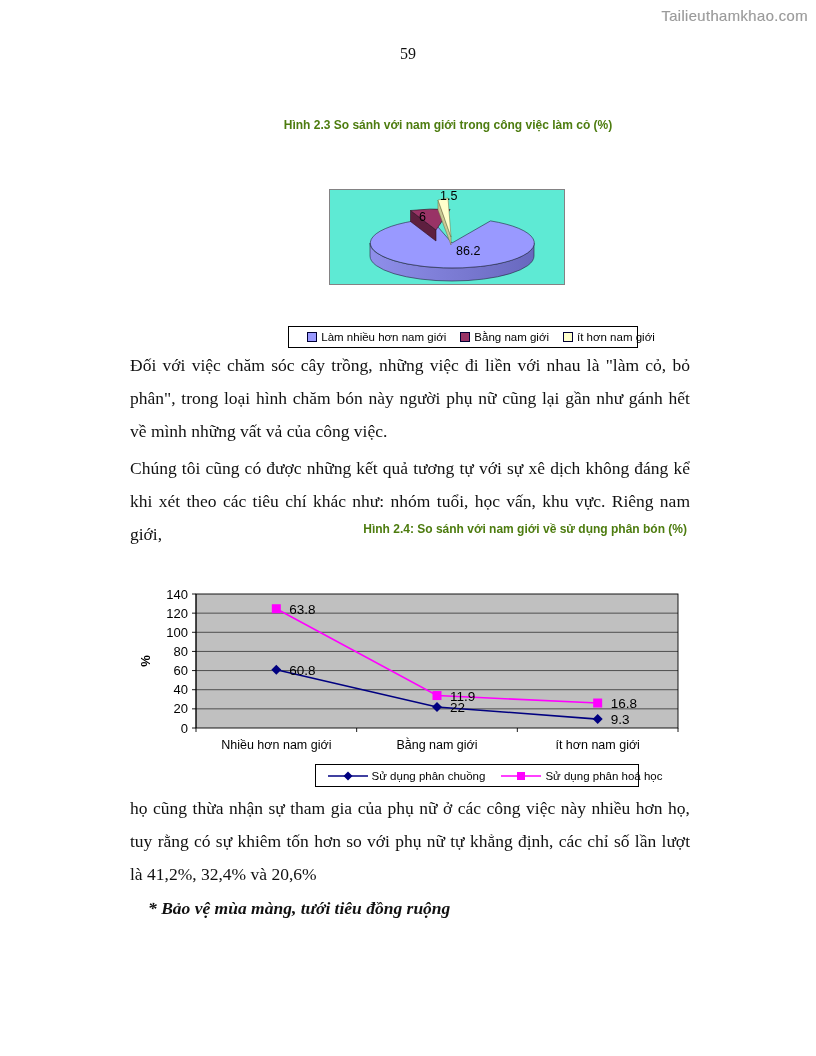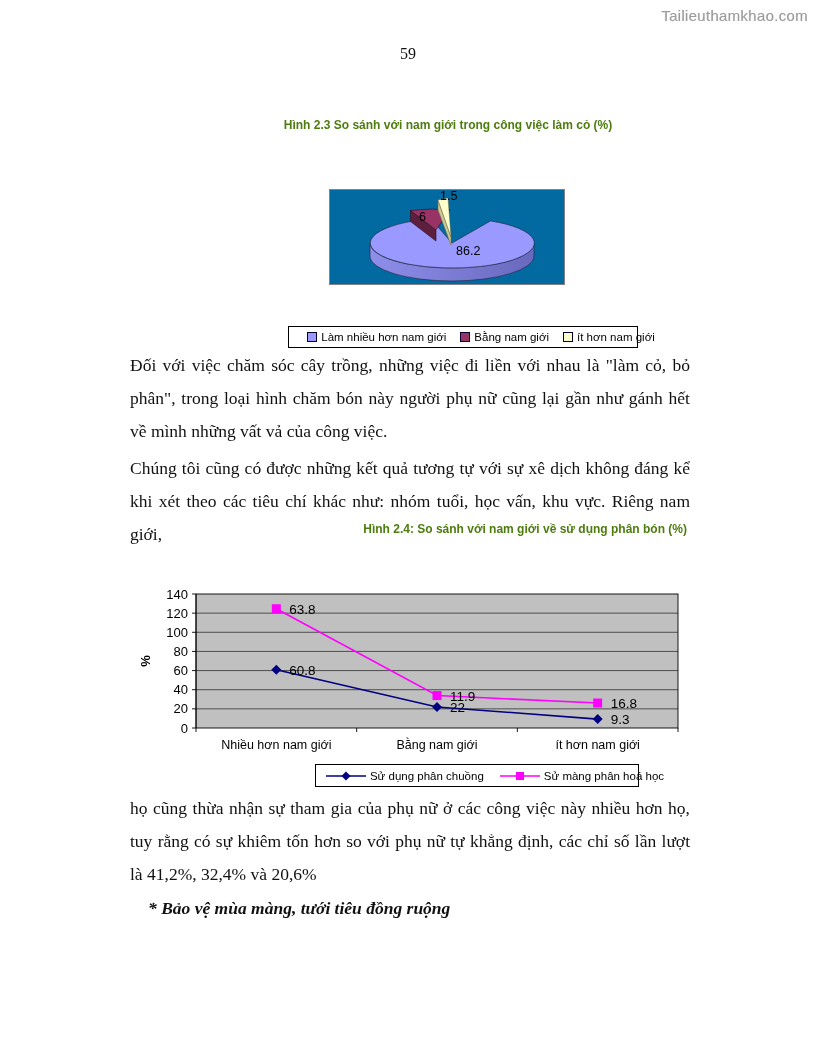--- a/index.html
+++ b/index.html
@@ -5,21 +5,21 @@
   html,body{margin:0;padding:0;background:#888;}
   .page{position:relative;width:816px;height:1056px;background:#ffffff;overflow:hidden;
         font-family:"Liberation Serif",serif;color:#111;}
   .abs{position:absolute;}
   .watermark{top:7px;right:8px;font-family:"Liberation Sans",sans-serif;font-size:15px;
              color:#9a9a9a;text-shadow:1px 1px 0 #ffffff,-0.5px -0.5px 0 #d8d8d8;letter-spacing:.3px;}
   .pageno{top:45px;left:0;width:100%;text-align:center;font-size:16px;}
   .figtitle{font-family:"Liberation Sans",sans-serif;font-weight:bold;font-size:12px;color:#4d7c0f;}
   .fig23-title{top:118px;left:88px;width:720px;text-align:center;}
   .fig24-title{top:522px;left:0;width:687px;text-align:right;}
-  .pie-panel{top:189px;left:329px;width:234px;height:94px;background:#0369a1;
+  .pie-panel{top:189px;left:329px;width:234px;height:94px;background:#5eead4;
              border:1px solid #848284;}
   .legendbox{background:#fff;border:1px solid #000;display:flex;align-items:center;
              font-family:"Liberation Sans",sans-serif;font-size:11.5px;color:#000;padding-left:36px;}
   .legend1{top:326px;left:288px;width:312px;height:20px;justify-content:center;gap:14px;}
   .legend2{top:764px;left:307px;width:286px;height:21px;justify-content:center;gap:16px;margin-left:8px;}
   .legenditem{display:flex;align-items:center;gap:4px;white-space:nowrap;}
   .swatch{width:8px;height:8px;border:1px solid #003;display:inline-block;}
   .para{left:130px;width:560px;font-size:17.5px;line-height:33px;text-align:justify;text-align-last:left;}
   .p1{top:349px;}
   .p2{top:452px;}
@@ -143,21 +143,21 @@
         <line x1="0" y1="5" x2="40" y2="5" stroke="#000080" stroke-width="1.6"></line>
         <path d="M 20 0.5 L 24.5 5 L 20 9.5 L 15.5 5 Z" fill="#000080"></path>
       </svg>
       <span>Sử dụng phân chuồng</span>
     </span>
     <span class="legenditem">
       <svg width="40" height="10">
         <line x1="0" y1="5" x2="40" y2="5" stroke="#FF00FF" stroke-width="1.6"></line>
         <rect x="16" y="1" width="8" height="8" fill="#FF00FF"></rect>
       </svg>
-      <span>Sử màng phân hoá học</span>
+      <span>Sử dụng phân hoá học</span>
     </span>
   </div>
 
   <div class="abs para p3">họ cũng thừa nhận sự tham gia của phụ nữ ở các công việc này nhiều hơn họ, tuy rằng có sự khiêm tốn hơn so với phụ nữ tự khẳng định, các chỉ số lần lượt là 41,2%, 32,4% và 20,6%</div>
 
   <div class="abs starline">* Bảo vệ mùa màng, tưới tiêu đồng ruộng</div>
 
 </div>
 
 </body></html>

